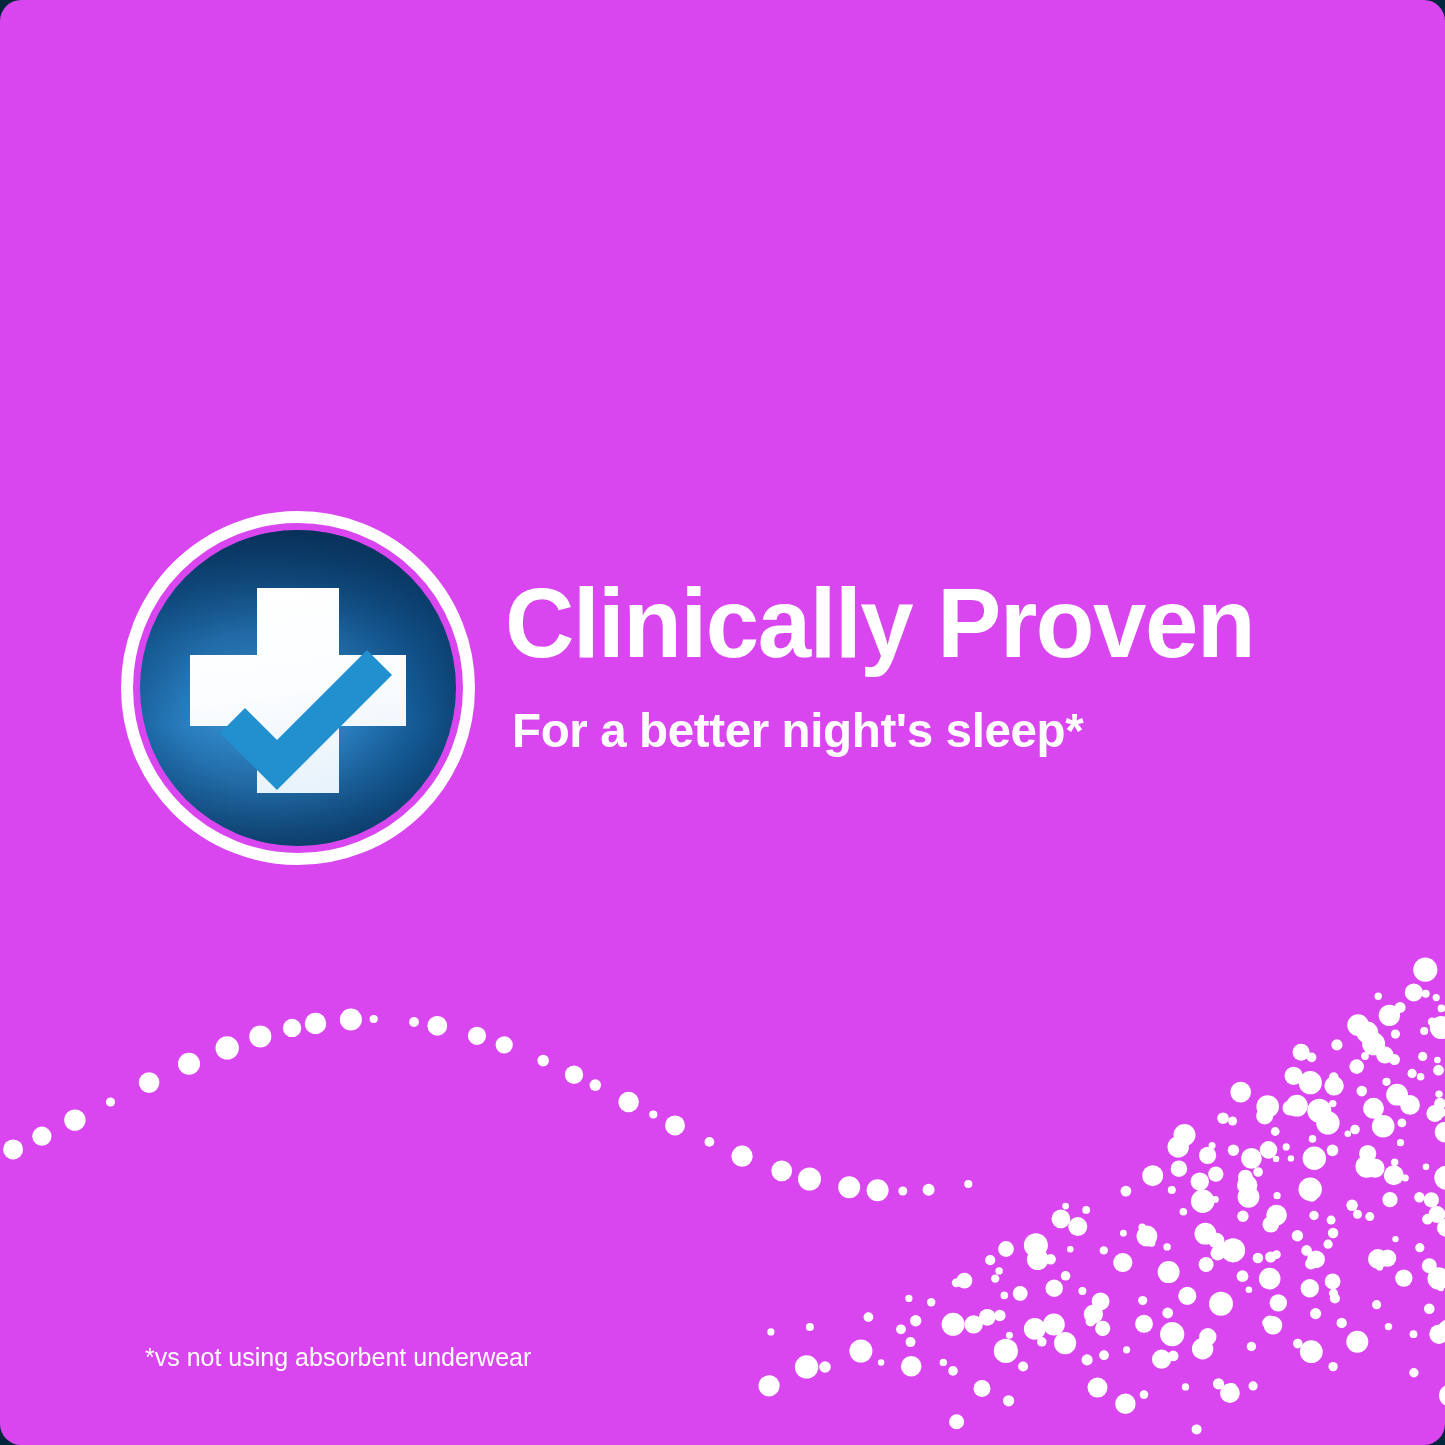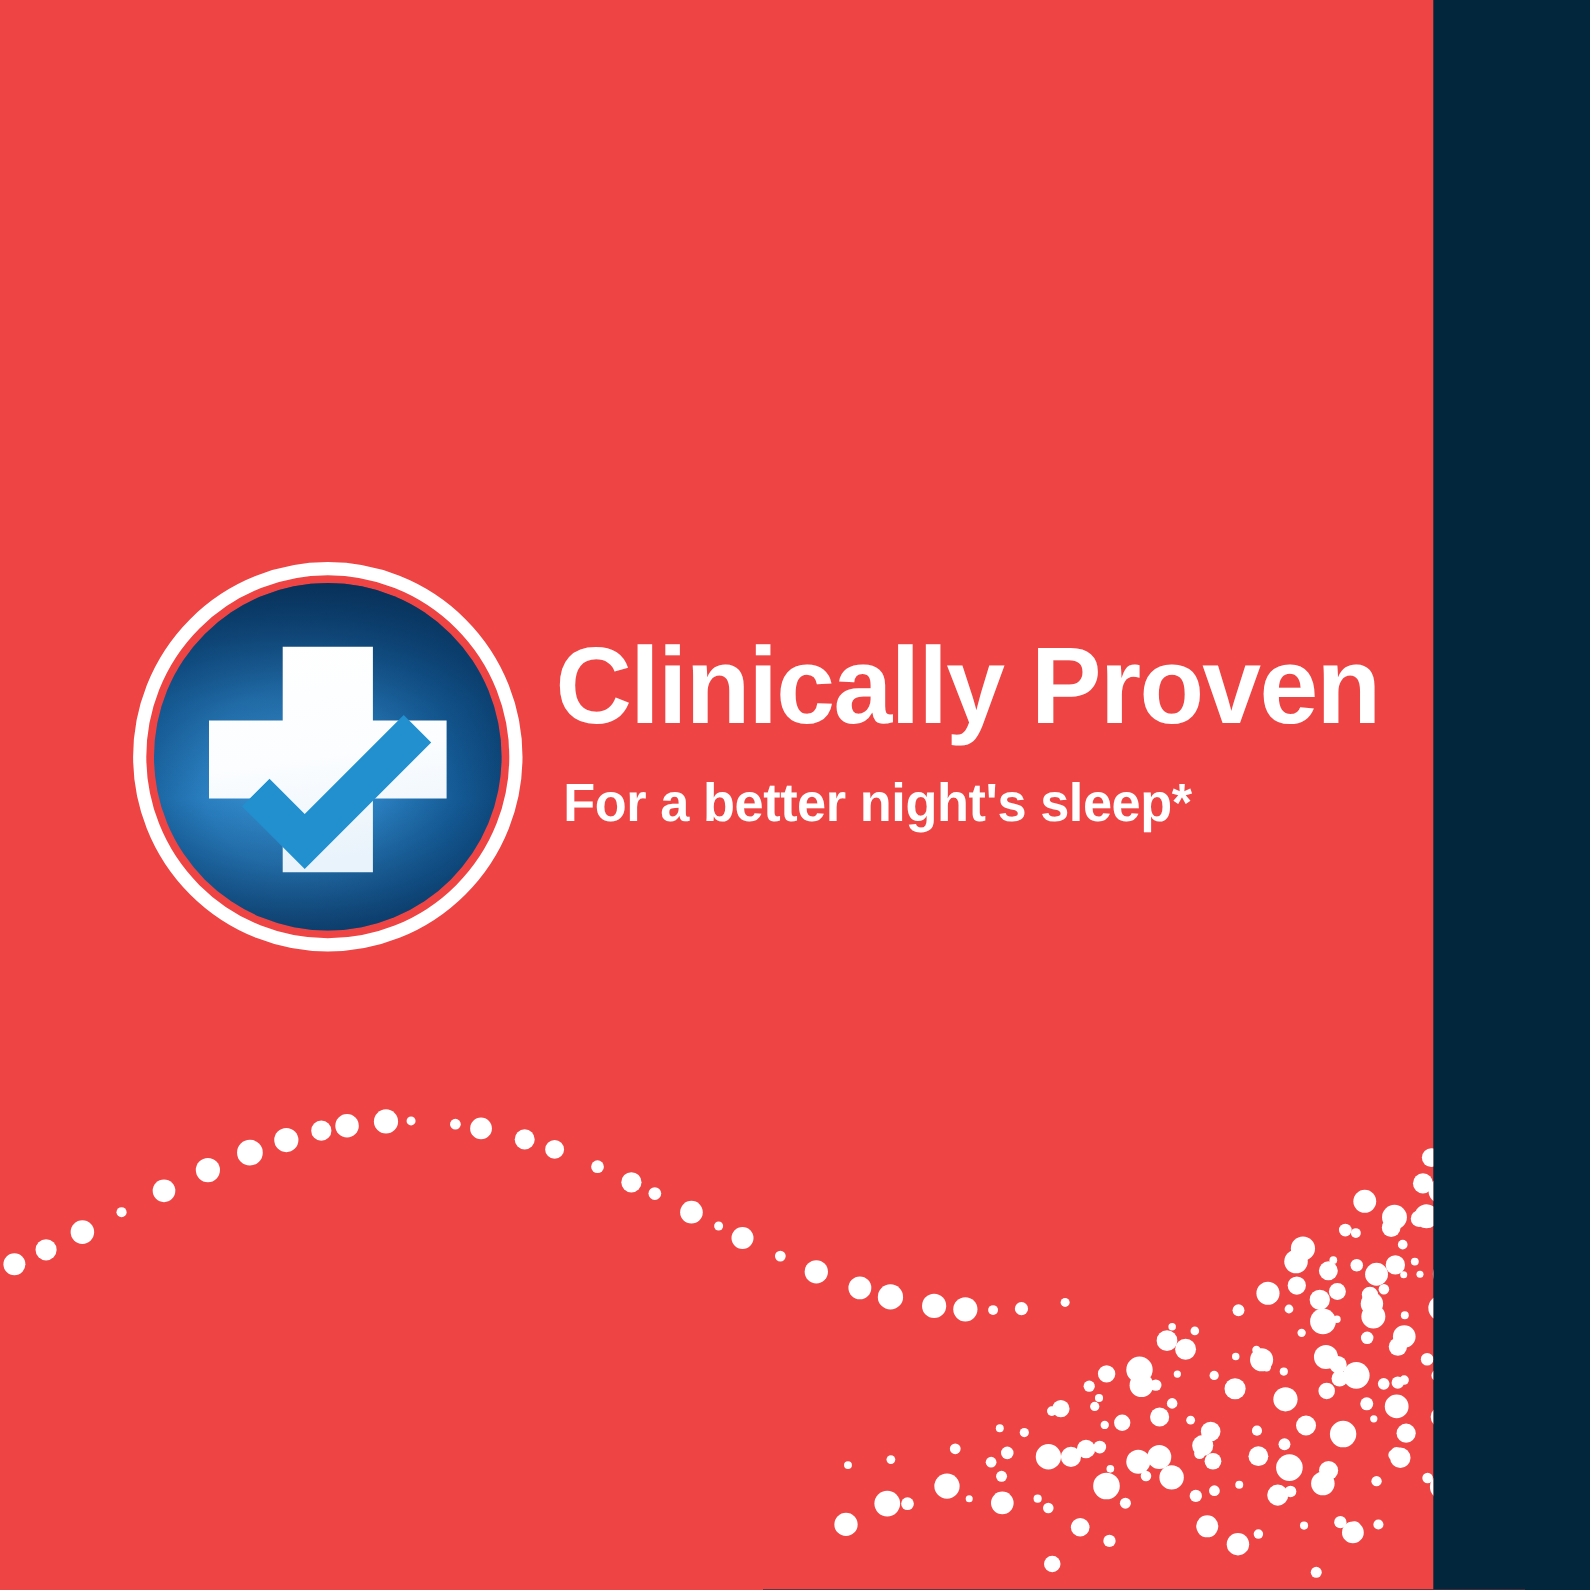--- a/index.html
+++ b/index.html
@@ -3,25 +3,26 @@
 <meta charset="utf-8">
 <title>Clinically Proven</title>
 <style>
   html, body {
     margin: 0;
     padding: 0;
     background: #02263c;
   }
   #stage {
     position: relative;
-    width: 1303px;
+    width: 1445px;
     height: 1445px;
-    background: #ef4444;
+    background: #d946ef;
     overflow: hidden;
     font-family: "Liberation Sans", sans-serif;
+    border-radius: 21px;
     -webkit-font-smoothing: antialiased;
   }
 
   
   #badge {
     position: absolute;
     left: 120px;
     top: 510px;
     width: 356px;
     height: 356px;
@@ -403,14 +404,15 @@
       <path d="M137 78 H219 V145 H286 V216 H219 V283 H137 V216 H70 V145 H137 Z" fill="url(#crossGrad)"></path>
 
       <path d="M247 140 L157 230 L125 198 L100 223 L157 280 L272 165 Z" fill="#2290cf"></path>
     </svg>
   </div>
 
   <div id="headline">Clinically Proven</div>
 
   <div id="subheadline">For a better night's sleep*</div>
 
+  <div id="footnote">*vs not using absorbent underwear</div>
 
 </div>
 
 </body></html>

